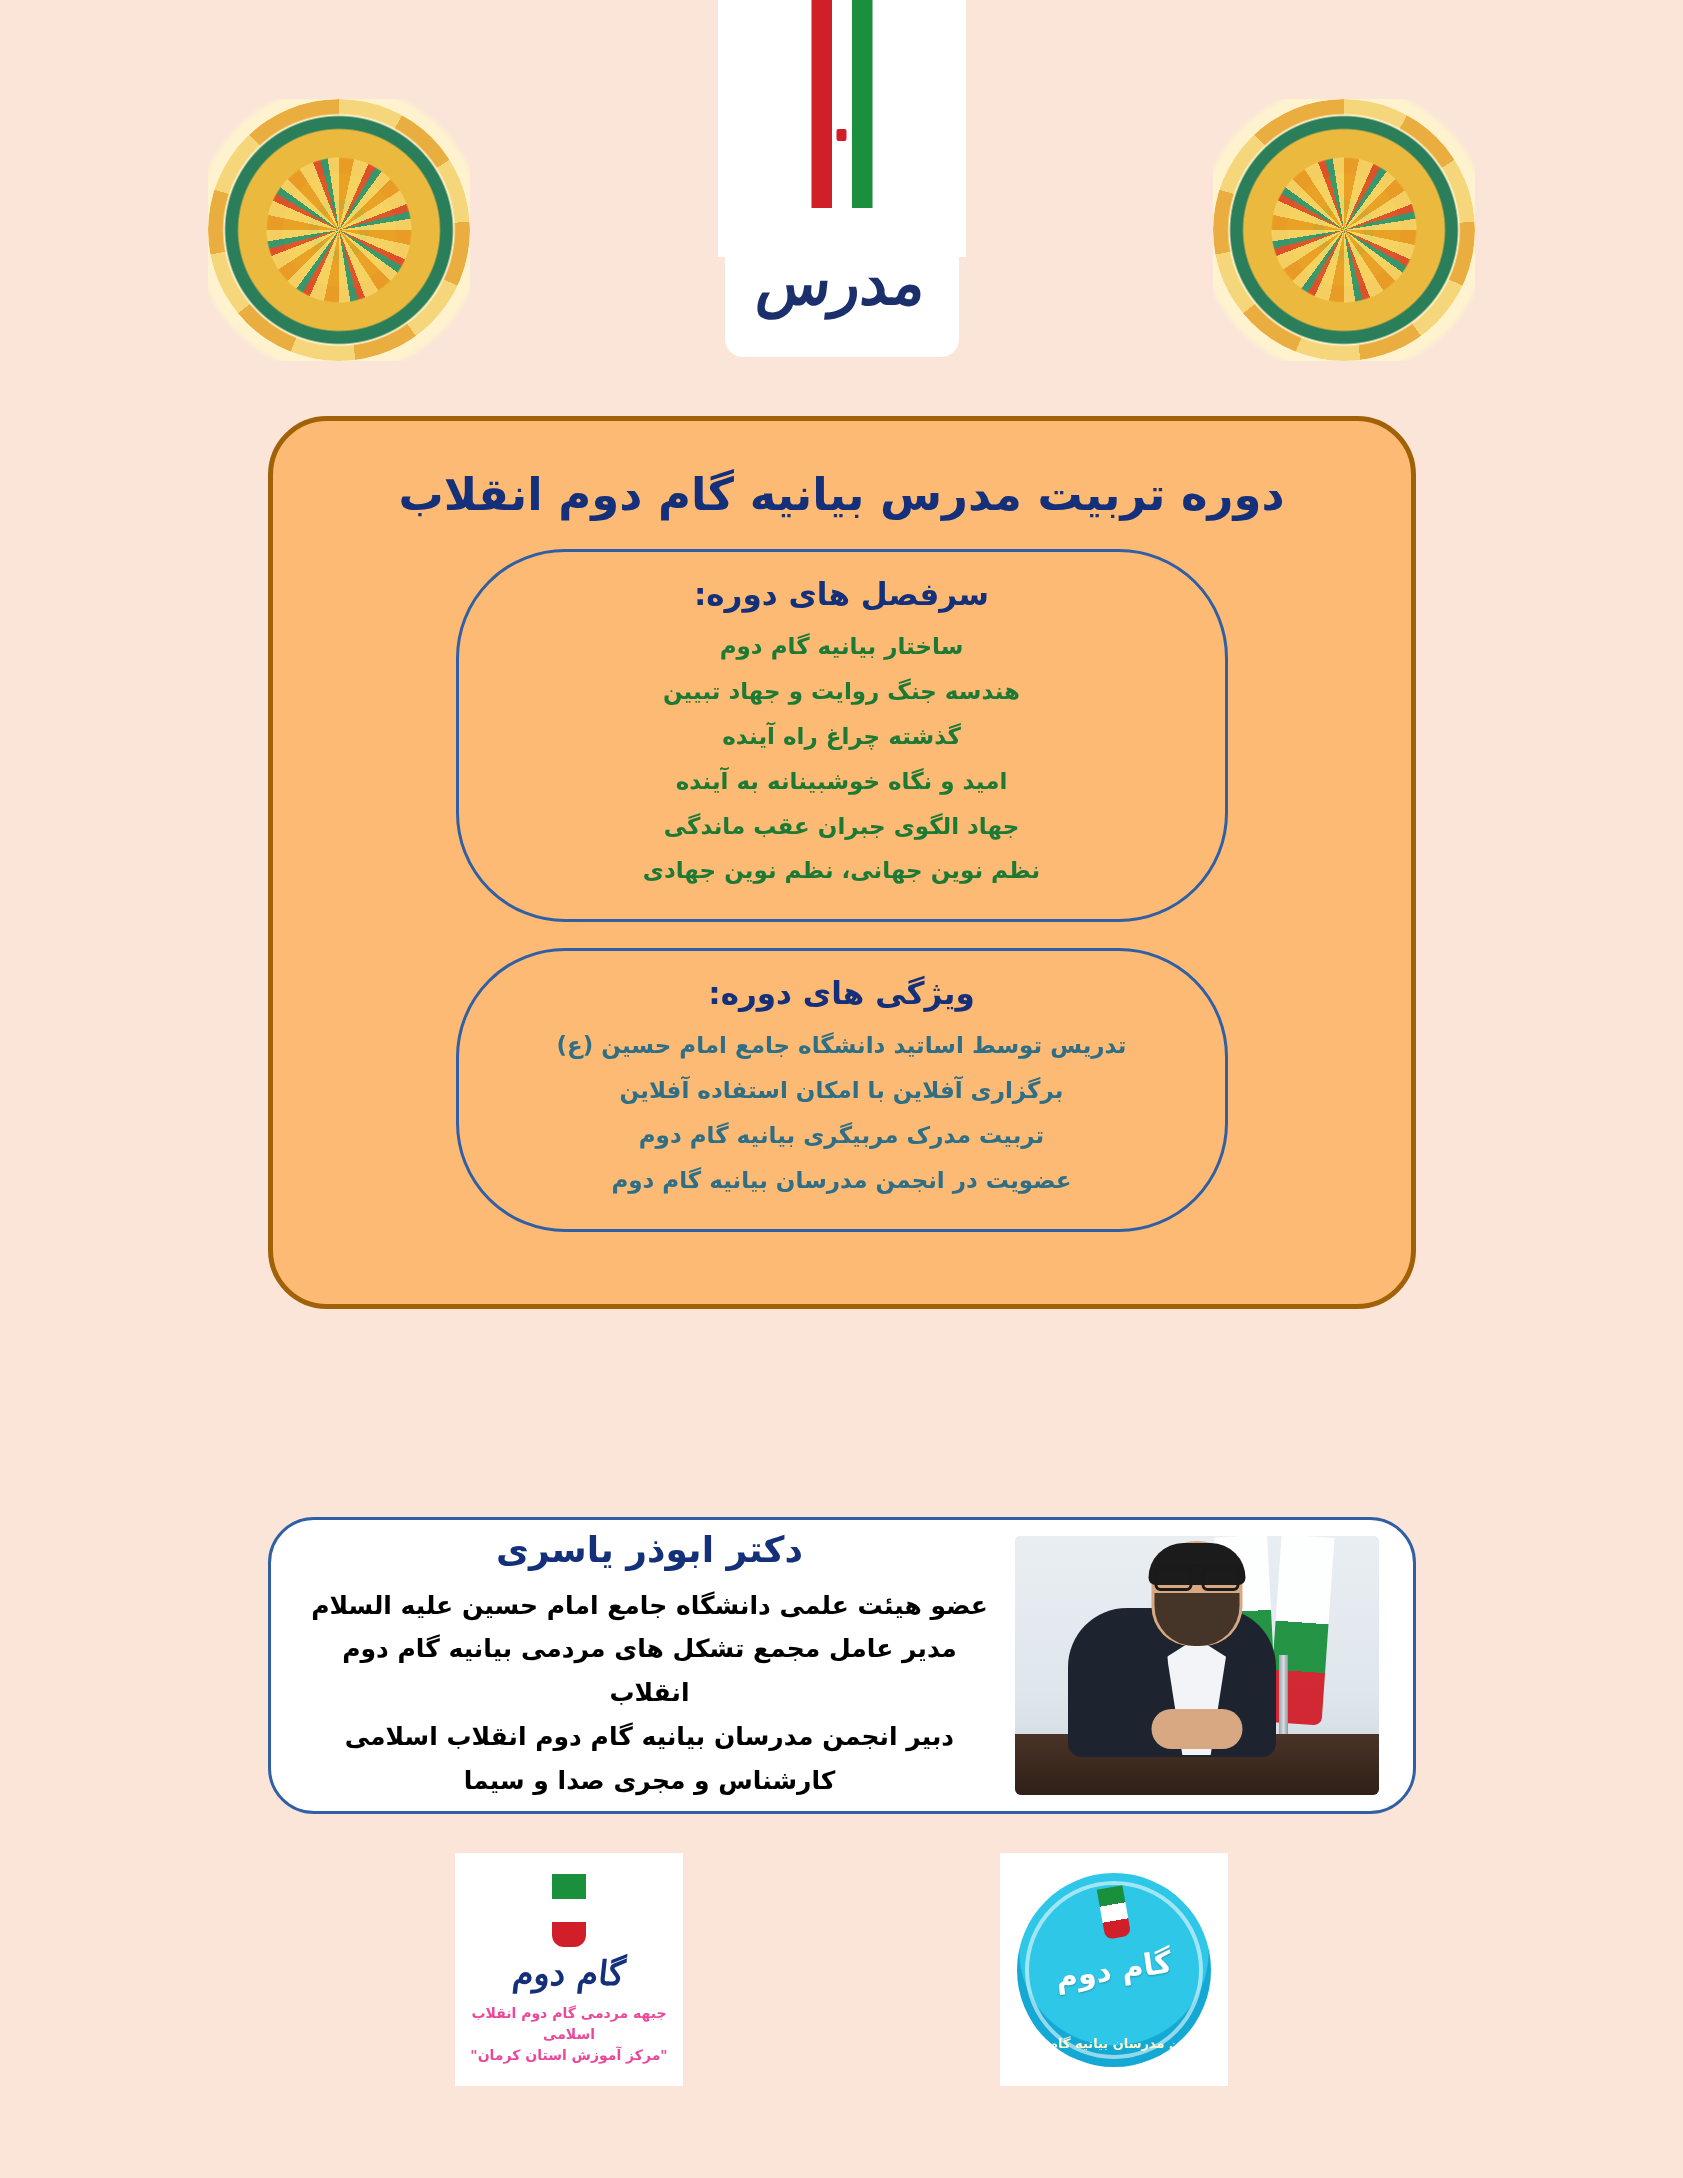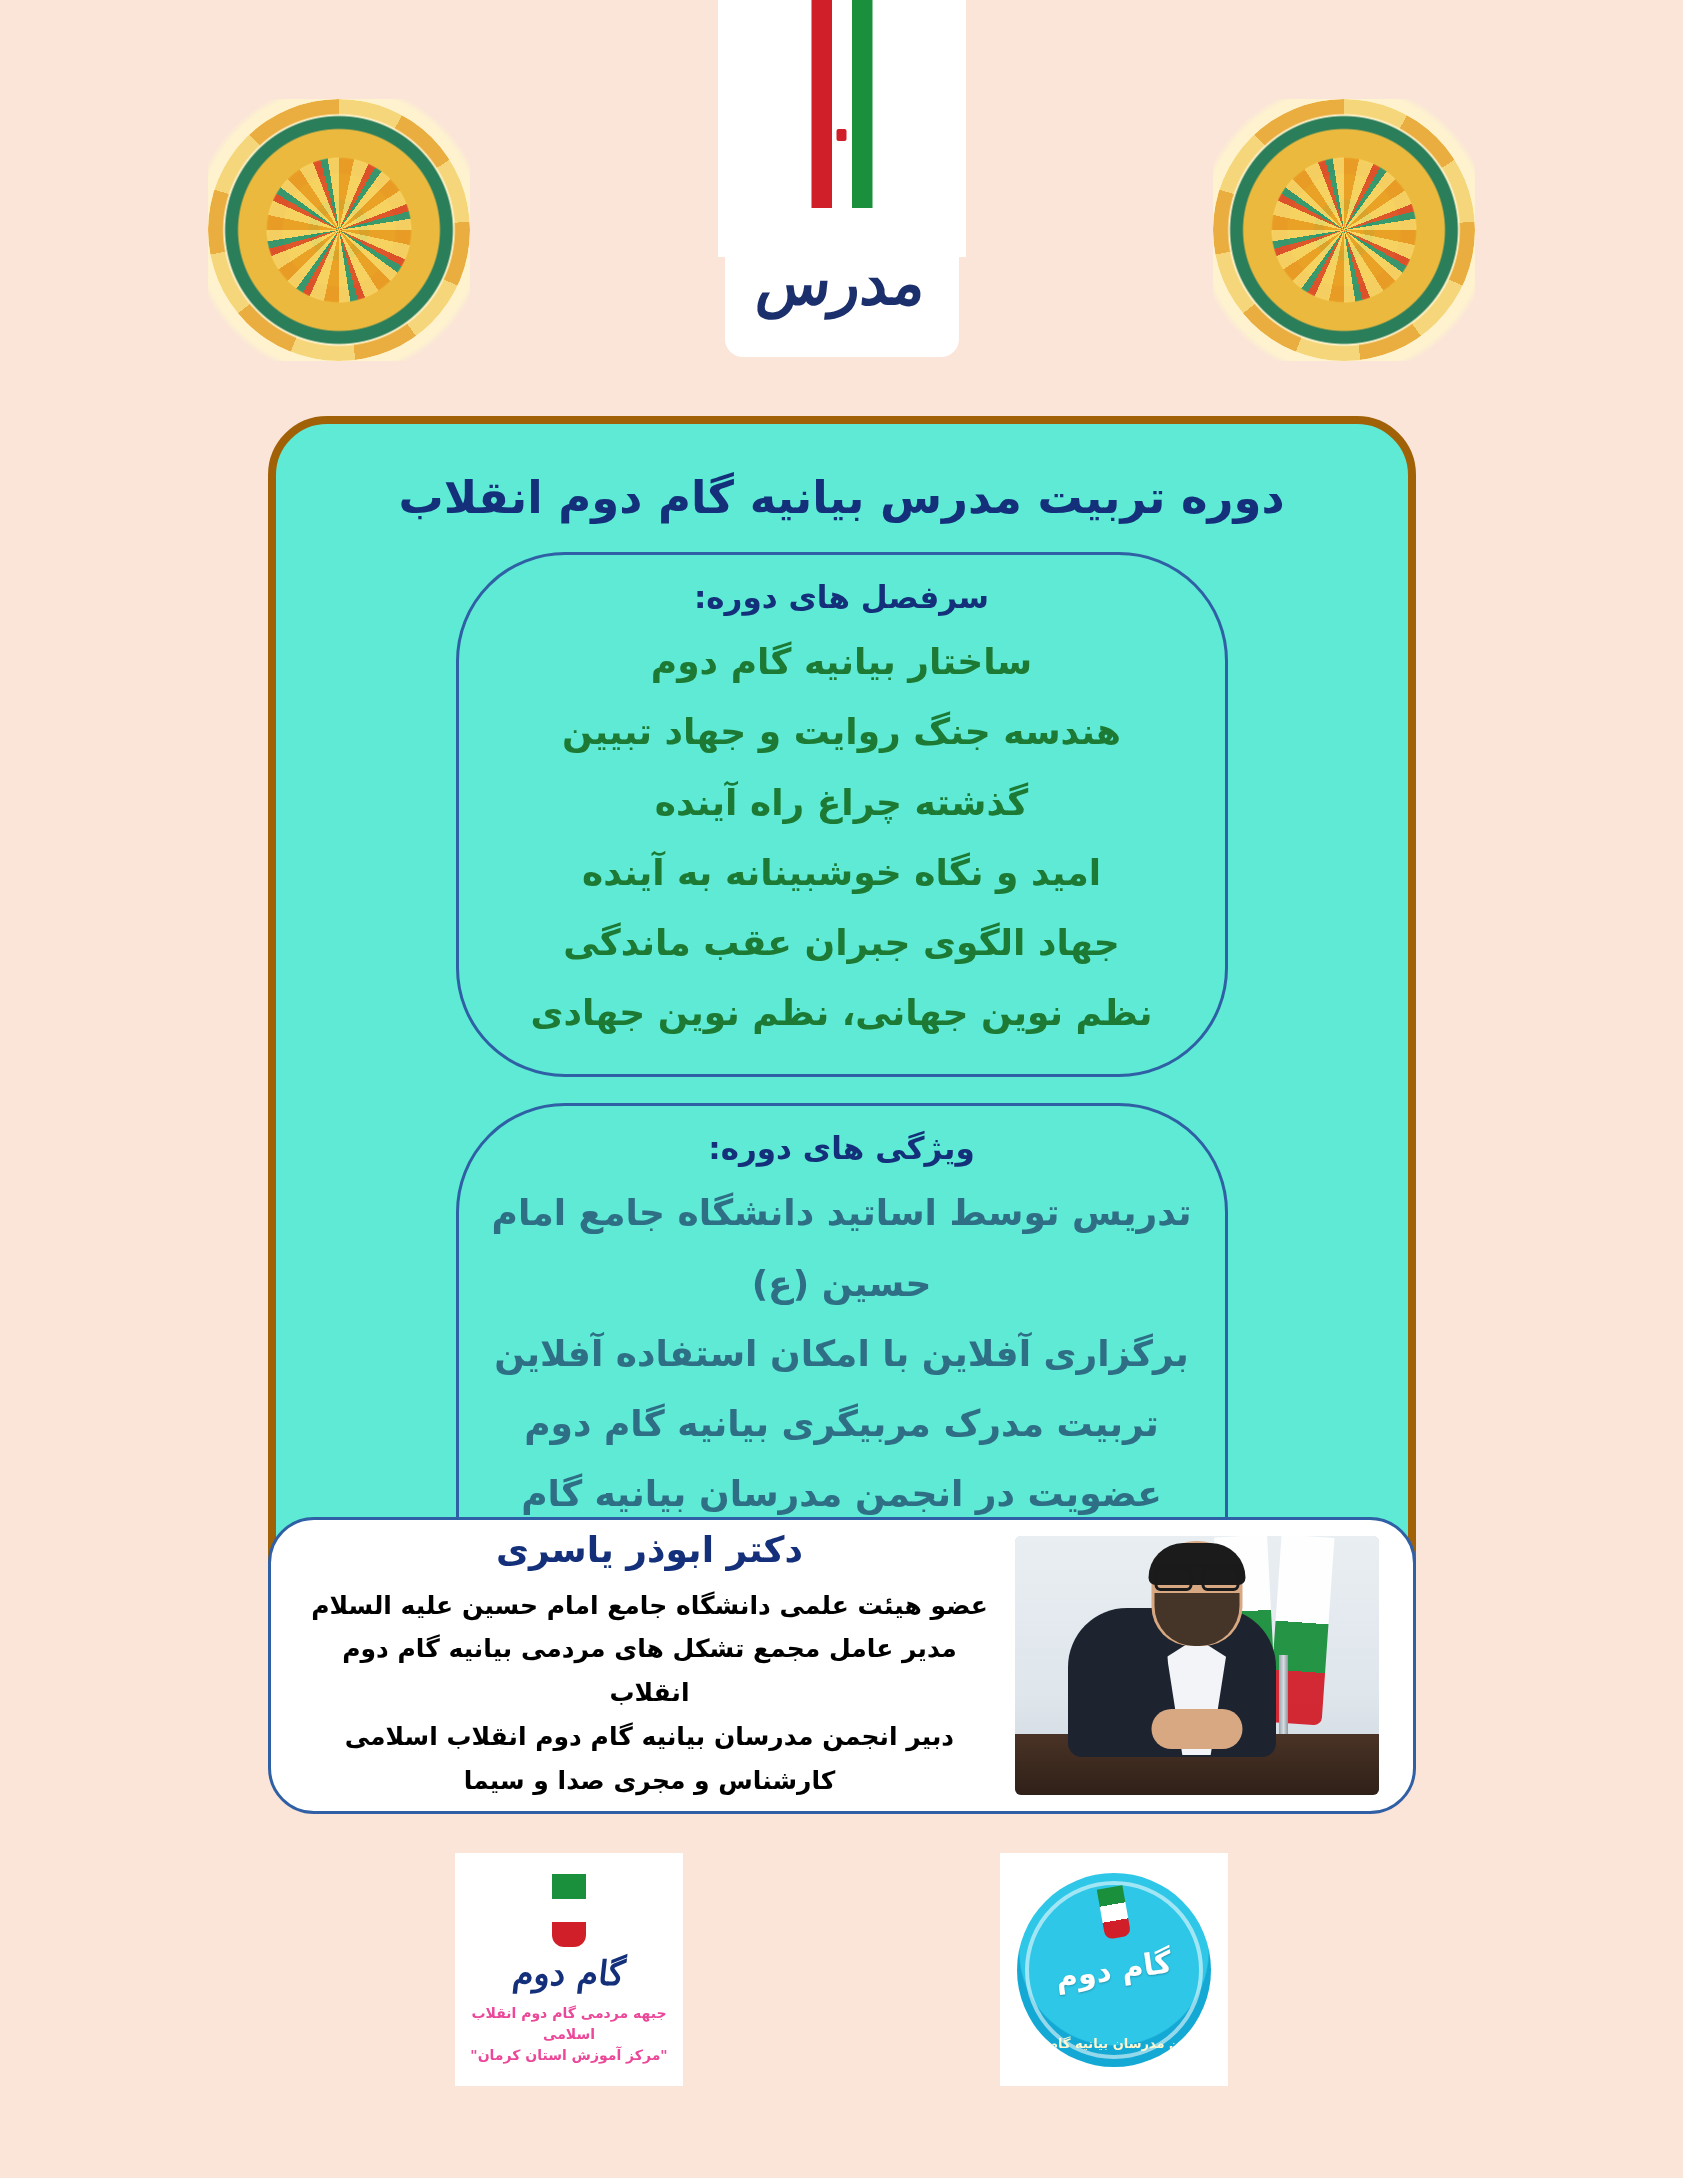--- a/index.html
+++ b/index.html
@@ -119,22 +119,22 @@
   .rosette-left { left: 208px; }
   .rosette-right { right: 208px; }
 
   
   .main-card {
     position: absolute;
     top: 416px;
     left: 50%;
     transform: translateX(-50%);
     width: 1148px;
-    background: #5eead4;
-    border: 8px solid #a16207;
+    background: #fdba74;
+    border: 5px solid #a16207;
     border-radius: 59px;
     padding: 36px 40px 46px 40px;
     box-sizing: border-box;
   }
   .main-title {
     text-align: center;
     color: #14307a;
     font-size: 45px;
     font-weight: bold;
     margin: 10px 0 26px 0;
@@ -151,21 +151,21 @@
     text-align: center;
   }
   .pill-head {
     color: #14307a;
     font-weight: bold;
     font-size: 31px;
     margin-bottom: 12px;
   }
   .pill-line {
     color: #1d7a34;
-    font-size: 36px;
+    font-size: 23px;
     line-height: 1.95;
     font-weight: bold;
   }
   .pill-line.muted { color: #2f6f86; text-align: center; }
 
   .pill.dates {
     padding: 28px 30px 30px 30px;
   }
   .date-line {
     color: #d81f25;

